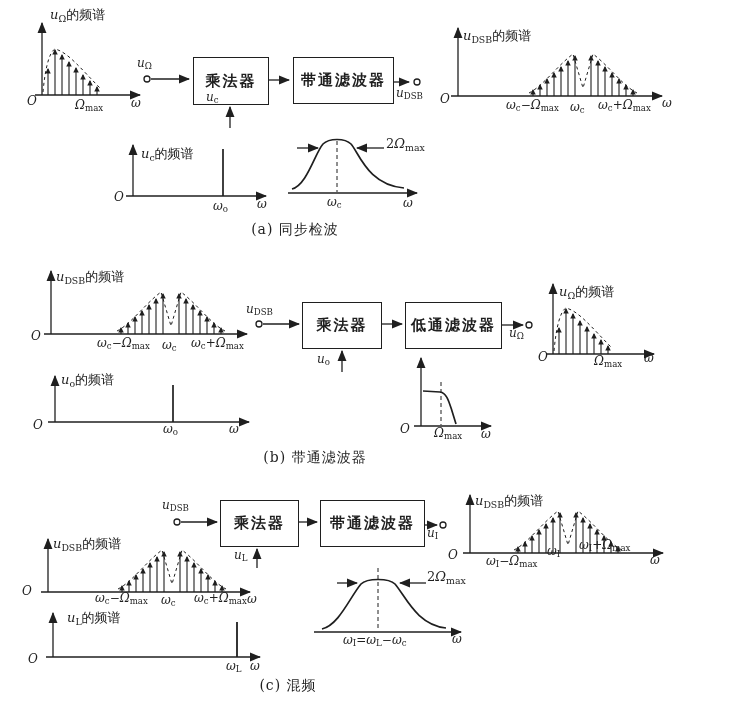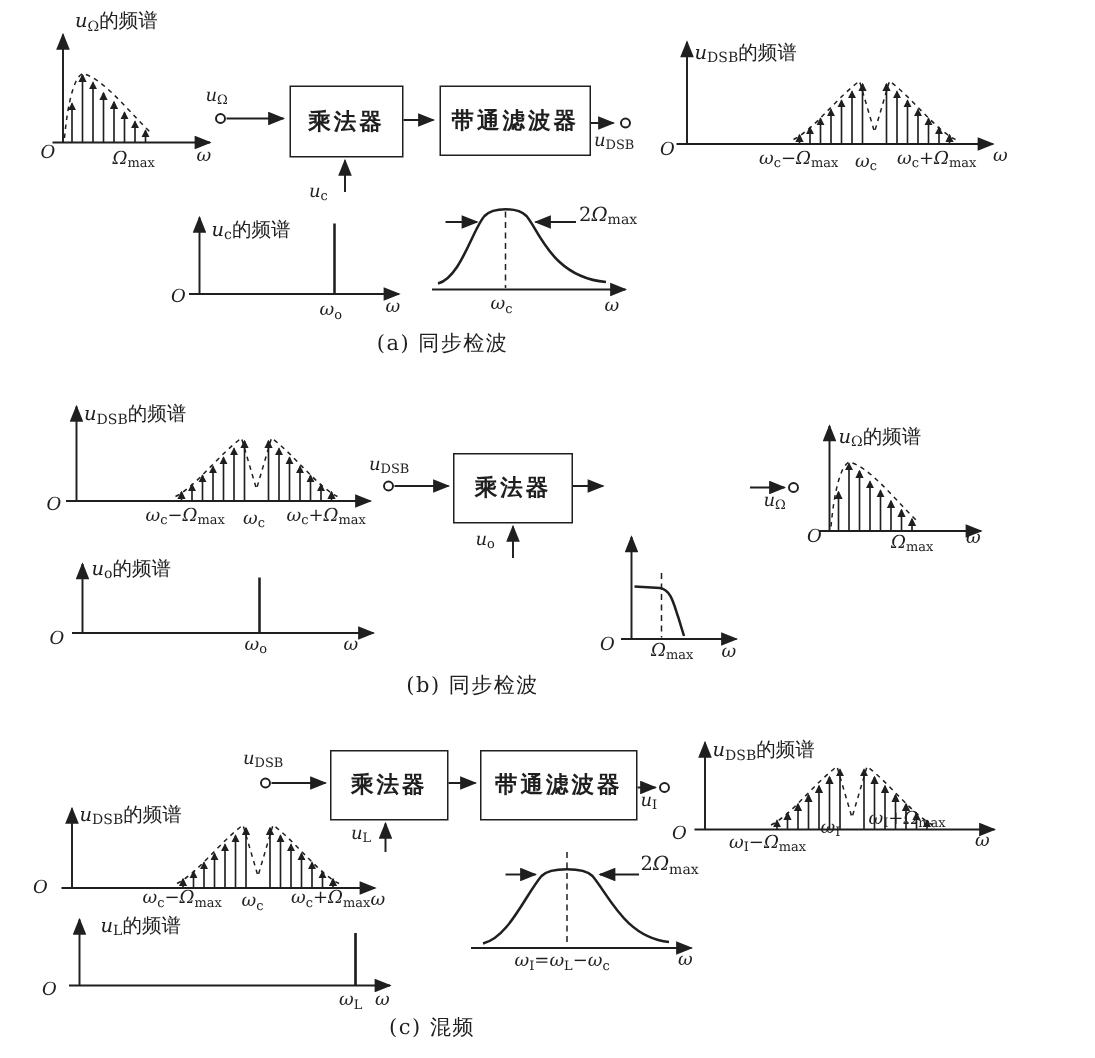--- a/index.html
+++ b/index.html
@@ -220,21 +220,21 @@
 </svg>
 
 <div class="lbl title" style="left:50px;top:8px"><i>u</i><sub>Ω</sub>的频谱</div>
 <div class="lbl tick" style="left:27px;top:95px"><i>O</i></div>
 <div class="lbl tick" style="left:75px;top:99px"><i>Ω</i><sub>max</sub></div>
 <div class="lbl tick" style="left:131px;top:97px"><i>ω</i></div>
 <div class="lbl tick" style="left:137px;top:57px"><i>u</i><sub>Ω</sub></div>
 <div class="box" style="left:193px;top:57px;width:74px;height:46px">乘法器</div>
 <div class="box" style="left:293px;top:57px;width:99px;height:45px">带通滤波器</div>
 <div class="lbl tick" style="left:396px;top:87px"><i>u</i><sub>DSB</sub></div>
-<div class="lbl tick" style="left:206px;top:121px"><i>u</i><sub>c</sub></div>
+<div class="lbl tick" style="left:206px;top:91px"><i>u</i><sub>c</sub></div>
 <div class="lbl title" style="left:141px;top:147px"><i>u</i><sub>c</sub>的频谱</div>
 <div class="lbl tick" style="left:114px;top:191px"><i>O</i></div>
 <div class="lbl tick" style="left:213px;top:200px"><i>ω</i><sub>o</sub></div>
 <div class="lbl tick" style="left:257px;top:198px"><i>ω</i></div>
 <div class="lbl title" style="left:386px;top:137px">2<i>Ω</i><sub>max</sub></div>
 <div class="lbl tick" style="left:327px;top:196px"><i>ω</i><sub>c</sub></div>
 <div class="lbl tick" style="left:403px;top:197px"><i>ω</i></div>
 <div class="lbl title" style="left:463px;top:29px"><i>u</i><sub>DSB</sub>的频谱</div>
 <div class="lbl tick" style="left:440px;top:93px"><i>O</i></div>
 <div class="lbl tick" style="left:506px;top:99px"><i>ω</i><sub>c</sub>−<i>Ω</i><sub>max</sub></div>
@@ -243,34 +243,35 @@
 <div class="lbl tick" style="left:662px;top:97px"><i>ω</i></div>
 <div class="lbl cap" style="left:235px;top:222px;width:120px">(a) 同步检波</div>
 
 <div class="lbl title" style="left:56px;top:270px"><i>u</i><sub>DSB</sub>的频谱</div>
 <div class="lbl tick" style="left:31px;top:330px"><i>O</i></div>
 <div class="lbl tick" style="left:97px;top:337px"><i>ω</i><sub>c</sub>−<i>Ω</i><sub>max</sub></div>
 <div class="lbl tick" style="left:162px;top:339px"><i>ω</i><sub>c</sub></div>
 <div class="lbl tick" style="left:191px;top:337px"><i>ω</i><sub>c</sub>+<i>Ω</i><sub>max</sub></div>
 <div class="lbl tick" style="left:246px;top:303px"><i>u</i><sub>DSB</sub></div>
 <div class="box" style="left:302px;top:302px;width:78px;height:45px">乘法器</div>
+<div class="box" style="left:405px;top:302px;width:95px;height:45px">低通滤波器</div>
 <div class="lbl tick" style="left:509px;top:327px"><i>u</i><sub>Ω</sub></div>
 <div class="lbl tick" style="left:317px;top:353px"><i>u</i><sub>o</sub></div>
 <div class="lbl title" style="left:559px;top:285px"><i>u</i><sub>Ω</sub>的频谱</div>
 <div class="lbl tick" style="left:538px;top:351px"><i>O</i></div>
 <div class="lbl tick" style="left:594px;top:355px"><i>Ω</i><sub>max</sub></div>
 <div class="lbl tick" style="left:644px;top:352px"><i>ω</i></div>
 <div class="lbl title" style="left:61px;top:373px"><i>u</i><sub>o</sub>的频谱</div>
 <div class="lbl tick" style="left:33px;top:419px"><i>O</i></div>
 <div class="lbl tick" style="left:163px;top:423px"><i>ω</i><sub>o</sub></div>
 <div class="lbl tick" style="left:229px;top:423px"><i>ω</i></div>
 <div class="lbl tick" style="left:400px;top:423px"><i>O</i></div>
 <div class="lbl tick" style="left:434px;top:427px"><i>Ω</i><sub>max</sub></div>
 <div class="lbl tick" style="left:481px;top:428px"><i>ω</i></div>
-<div class="lbl cap" style="left:245px;top:450px;width:140px">(b) 同步检波</div>
+<div class="lbl cap" style="left:245px;top:450px;width:140px">(b) 带通滤波器</div>
 
 <div class="lbl tick" style="left:162px;top:499px"><i>u</i><sub>DSB</sub></div>
 <div class="box" style="left:220px;top:500px;width:77px;height:45px">乘法器</div>
 <div class="box" style="left:320px;top:500px;width:103px;height:45px">带通滤波器</div>
 <div class="lbl tick" style="left:427px;top:527px"><i>u</i><sub>I</sub></div>
 <div class="lbl tick" style="left:234px;top:549px"><i>u</i><sub>L</sub></div>
 <div class="lbl title" style="left:475px;top:494px"><i>u</i><sub>DSB</sub>的频谱</div>
 <div class="lbl tick" style="left:448px;top:549px"><i>O</i></div>
 <div class="lbl tick" style="left:486px;top:555px"><i>ω</i><sub>I</sub>−<i>Ω</i><sub>max</sub></div>
 <div class="lbl tick" style="left:547px;top:545px"><i>ω</i><sub>I</sub></div>

